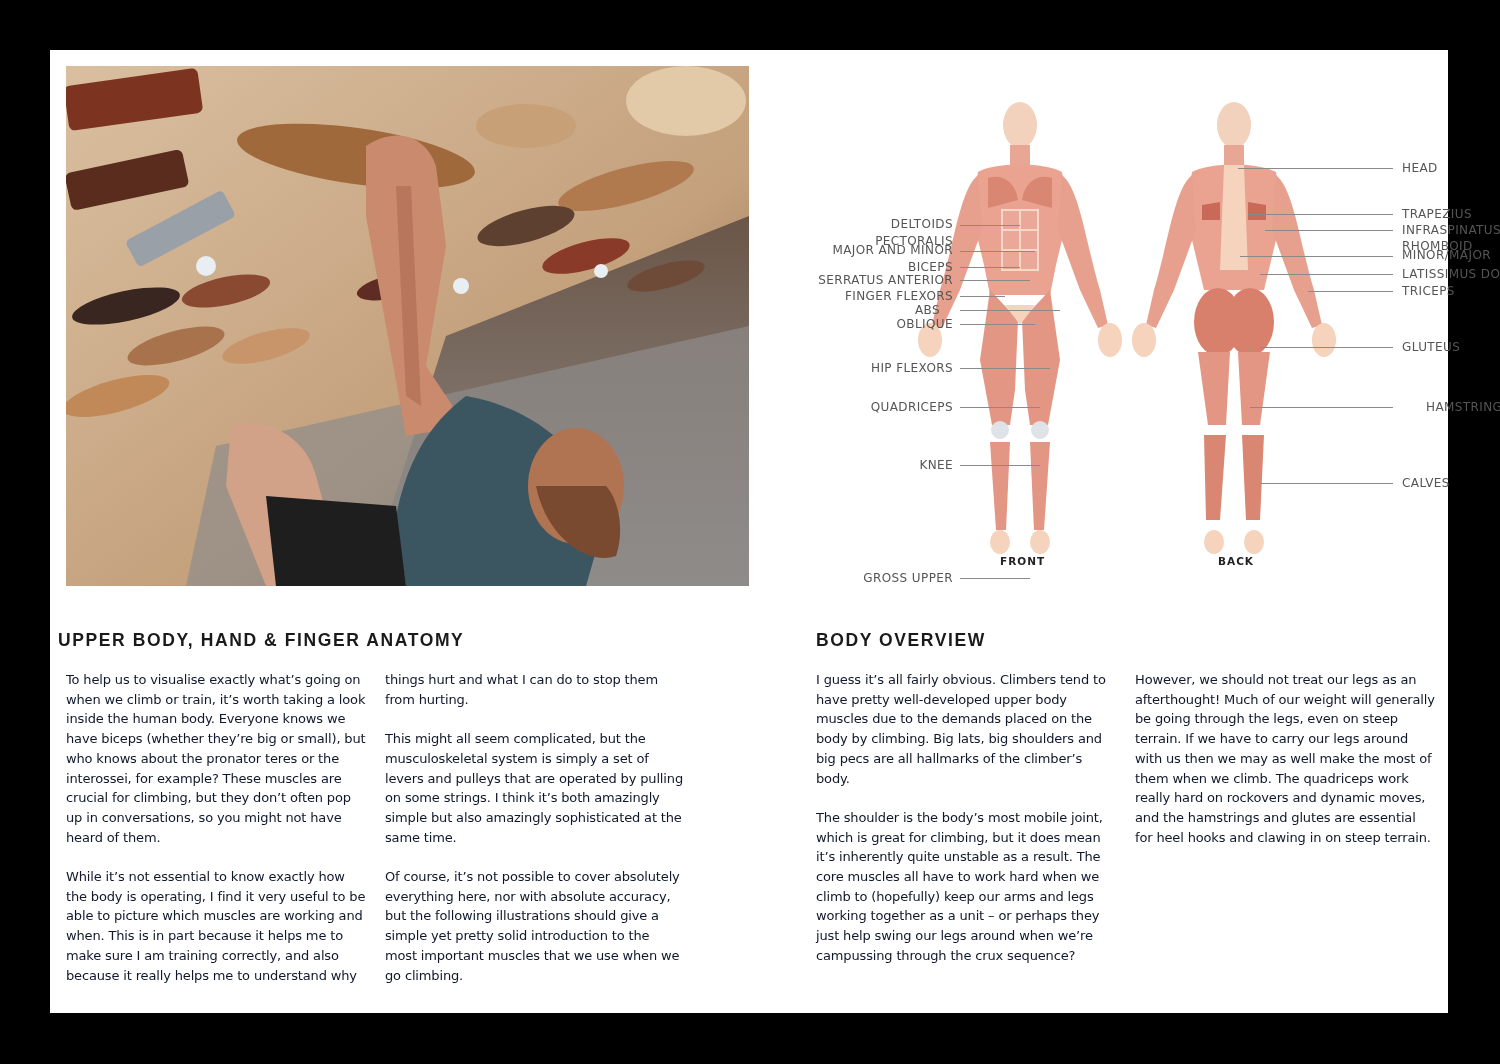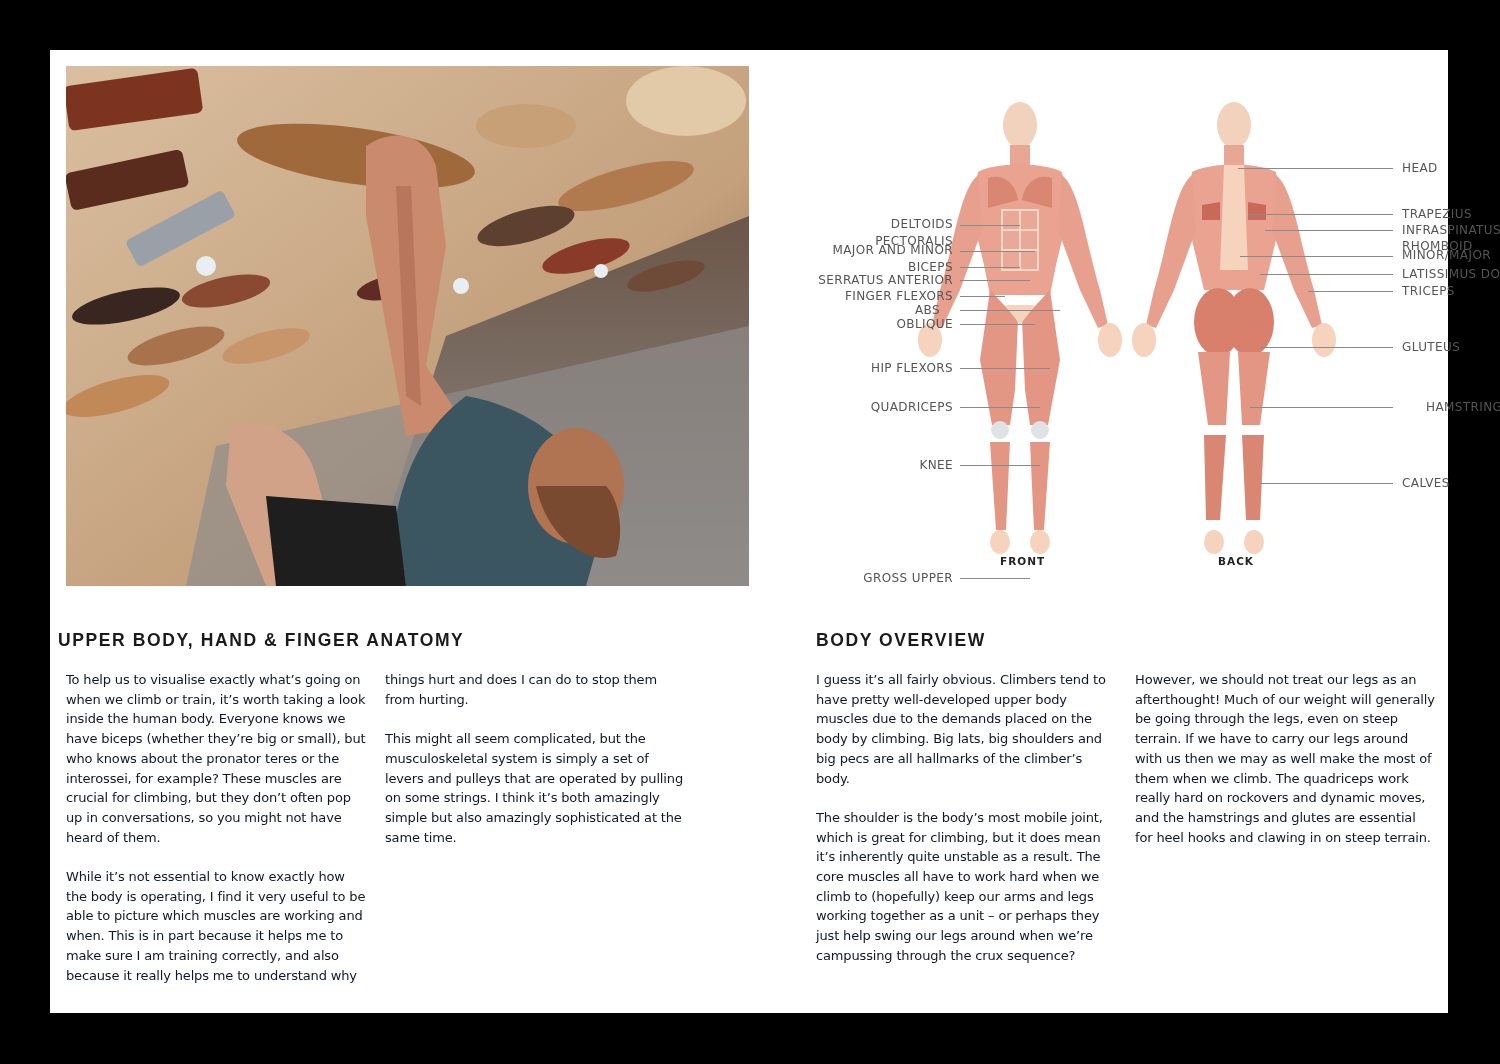--- a/index.html
+++ b/index.html
@@ -182,22 +182,23 @@
     <div class="caption" style="left:190px;top:465px;">FRONT</div>
     <div class="caption" style="left:408px;top:465px;">BACK</div>
   </div>
 
   <div class="heading" style="left:8px;top:580px;">UPPER BODY, HAND &amp; FINGER ANATOMY</div>
   <div class="col" style="left:16px;top:620px;">
     <p>To help us to visualise exactly what’s going on when we climb or train, it’s worth taking a look inside the human body. Everyone knows we have biceps (whether they’re big or small), but who knows about the pronator teres or the interossei, for example? These muscles are crucial for climbing, but they don’t often pop up in conversations, so you might not have heard of them.</p>
     <p>While it’s not essential to know exactly how the body is operating, I find it very useful to be able to picture which muscles are working and when. This is in part because it helps me to make sure I am training correctly, and also because it really helps me to understand why</p>
   </div>
   <div class="col" style="left:335px;top:620px;">
-    <p>things hurt and does I can do to stop them from hurting.</p>
+    <p>things hurt and what I can do to stop them from hurting.</p>
     <p>This might all seem complicated, but the musculoskeletal system is simply a set of levers and pulleys that are operated by pulling on some strings. I think it’s both amazingly simple but also amazingly sophisticated at the same time.</p>
+    <p>Of course, it’s not possible to cover absolutely everything here, nor with absolute accuracy, but the following illustrations should give a simple yet pretty solid introduction to the most important muscles that we use when we go climbing.</p>
   </div>
 
   <div class="heading" style="left:766px;top:580px;">BODY OVERVIEW</div>
   <div class="col" style="left:766px;top:620px;">
     <p>I guess it’s all fairly obvious. Climbers tend to have pretty well-developed upper body muscles due to the demands placed on the body by climbing. Big lats, big shoulders and big pecs are all hallmarks of the climber’s body.</p>
     <p>The shoulder is the body’s most mobile joint, which is great for climbing, but it does mean it’s inherently quite unstable as a result. The core muscles all have to work hard when we climb to (hopefully) keep our arms and legs working together as a unit – or perhaps they just help swing our legs around when we’re campussing through the crux sequence?</p>
   </div>
   <div class="col" style="left:1085px;top:620px;">
     <p>However, we should not treat our legs as an afterthought! Much of our weight will generally be going through the legs, even on steep terrain. If we have to carry our legs around with us then we may as well make the most of them when we climb. The quadriceps work really hard on rockovers and dynamic moves, and the hamstrings and glutes are essential for heel hooks and clawing in on steep terrain.</p>
   </div>

